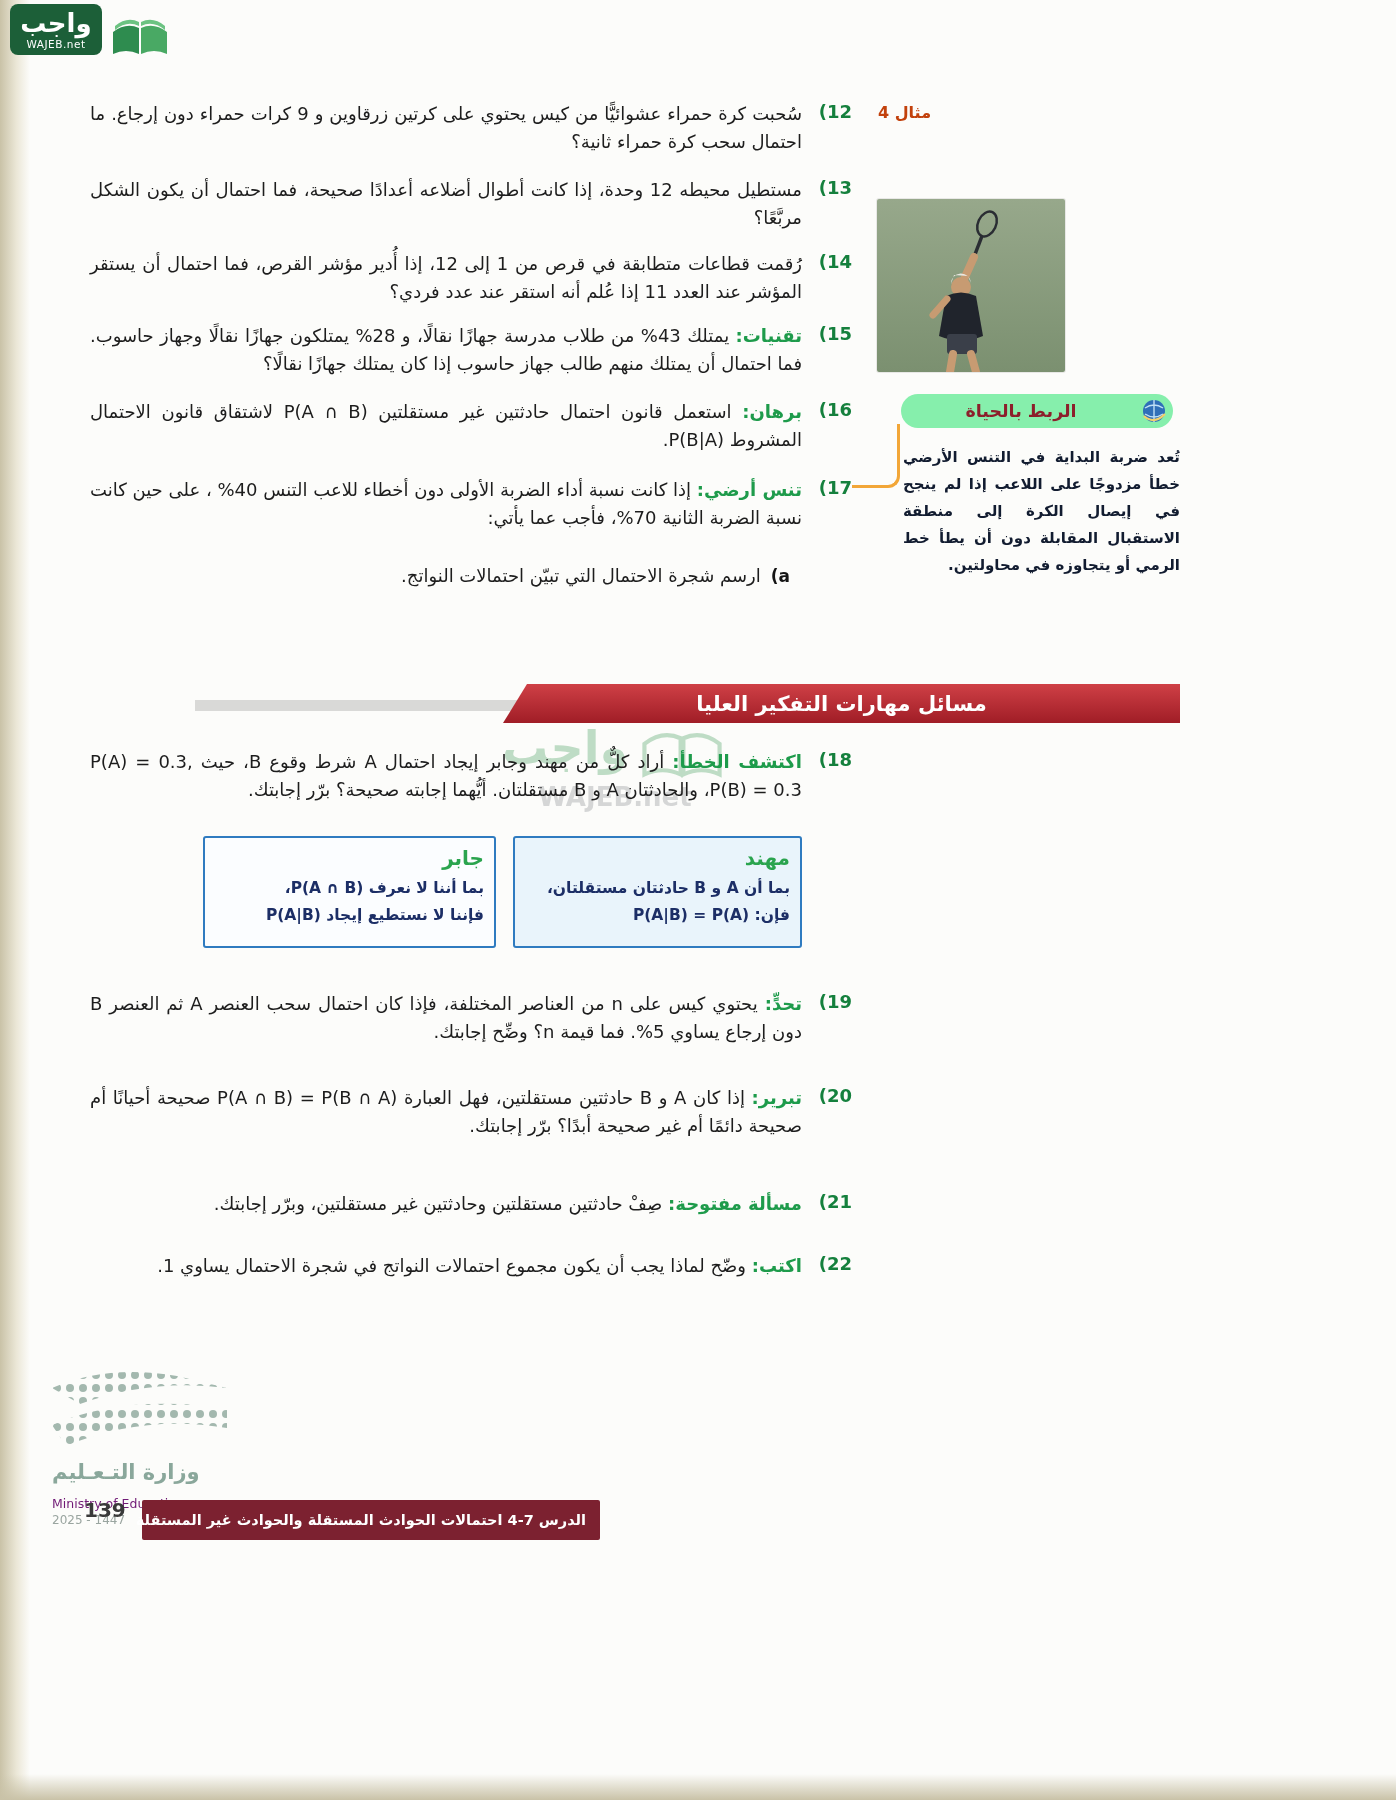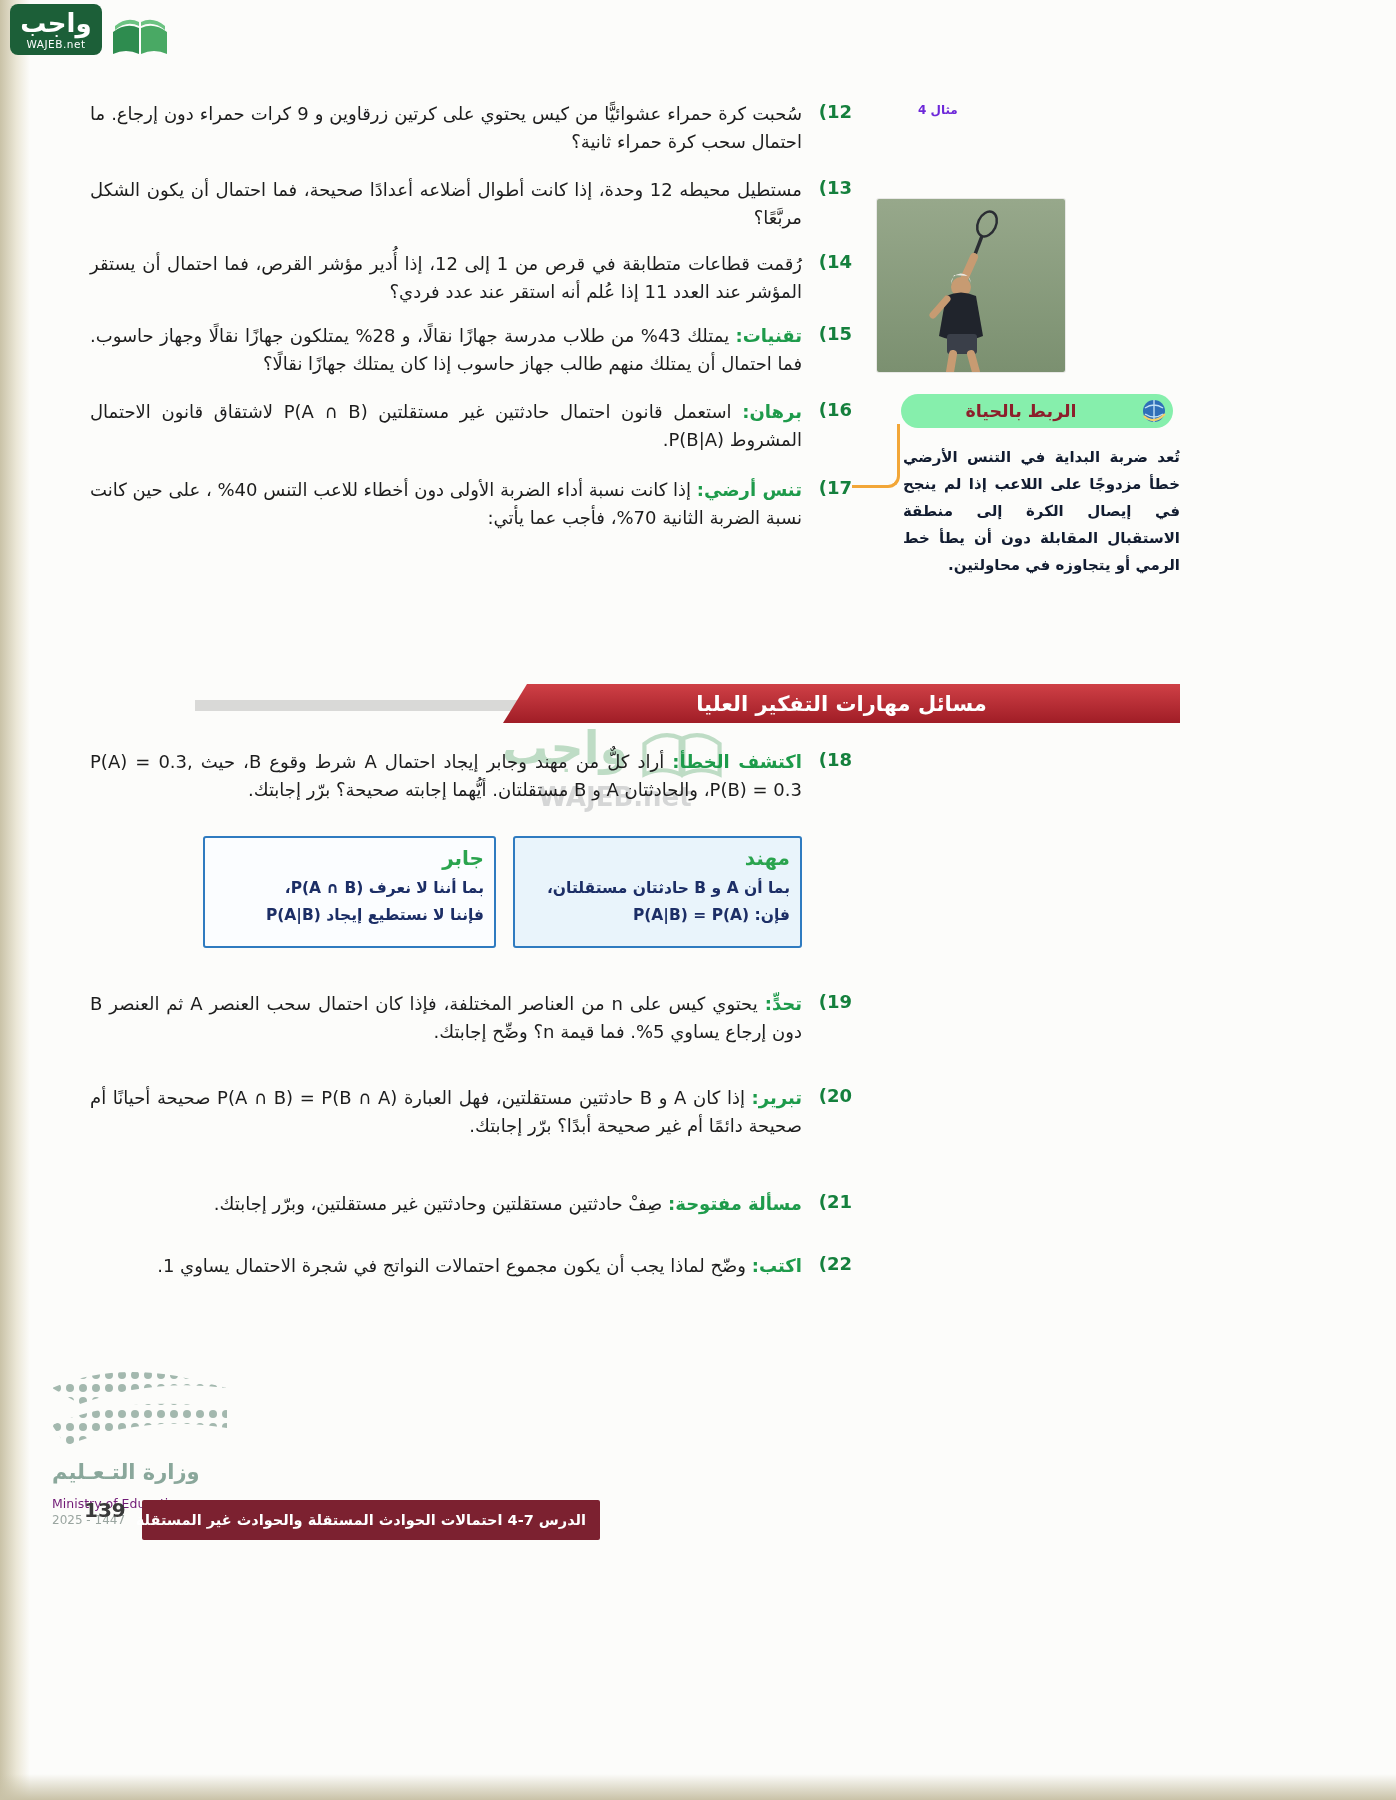--- a/index.html
+++ b/index.html
@@ -28,21 +28,21 @@
   .main { left:90px; top:0; width:762px; height:100%; z-index:2; position:absolute; }
   .ex { position:absolute; right:0; left:0; }
   .ex .num { position:absolute; right:0; top:1px; font-weight:bold; font-size:18px; color:#15803d; direction:ltr; }
   .ex .txt { margin-right:50px; font-size:18px; line-height:28px; color:#1d1d1d; text-align:justify; }
   .label { color:#1e9b4b; font-weight:bold; }
   .sub { position:absolute; right:62px; left:0; }
   .sub .slet { font-weight:bold; direction:ltr; display:inline-block; margin-left:10px; color:#141414; font-size:17px; }
   .sub .stxt { font-size:18px; line-height:28px; color:#1d1d1d; }
 
   
-  .example-label { left:878px; top:103px; color:#6d28d9; font-weight:bold; font-size:12px; z-index:2;margin-left:40px; }
+  .example-label { left:878px; top:103px; color:#c2410c; font-weight:bold; font-size:16px; z-index:2; }
   .photo { left:877px; top:199px; width:188px; height:173px; border-radius:2px; overflow:hidden; z-index:2;
     box-shadow:0 0 0 1px rgba(0,0,0,.08); }
   .life-banner { left:901px; top:394px; width:272px; height:34px; background:#86efac; border-radius:17px;
     z-index:3; display:flex; align-items:center; }
   .life-banner .lb-title { flex:1; text-align:center; color:#8c1f2b; font-weight:bold; font-size:17.5px; }
   .life-banner .lb-globe { margin-right:6px; width:26px; height:26px; }
   .connector { left:852px; top:424px; width:48px; height:64px; z-index:1;
     border-left:none; border-right:3px solid #f2a637; border-bottom:3px solid #f2a637; border-bottom-right-radius:12px; }
   .life-body { left:903px; top:444px; width:277px; font-size:15px; font-weight:bold; line-height:27px;
     color:#121c30; text-align:justify; z-index:2; }
@@ -176,20 +176,23 @@
   <div class="ex" style="top:398px;">
     <span class="num" dir="ltr">(16</span>
     <p class="txt"><span class="label">برهان:</span> <span>استعمل قانون احتمال حادثتين غير مستقلتين P(A ∩ B) لاشتقاق قانون الاحتمال المشروط P(B|A).</span></p>
   </div>
 
   <div class="ex" style="top:476px;">
     <span class="num" dir="ltr">(17</span>
     <p class="txt"><span class="label">تنس أرضي:</span> <span>إذا كانت نسبة أداء الضربة الأولى دون أخطاء للاعب التنس 40% ، على حين كانت نسبة الضربة الثانية 70%، فأجب عما يأتي:</span></p>
   </div>
 
+  <div class="sub" style="top:562px;">
+    <span class="slet" dir="ltr">(a</span><span class="stxt">ارسم شجرة الاحتمال التي تبيّن احتمالات النواتج.</span>
+  </div>
 
 
   <div class="ex" style="top:748px;">
     <span class="num" dir="ltr">(18</span>
     <p class="txt"><span class="label">اكتشف الخطأ:</span> <span>أراد كلٌّ من مهند وجابر إيجاد احتمال A شرط وقوع B، حيث P(A) = 0.3, P(B) = 0.3، والحادثتان A و B مستقلتان. أيُّهما إجابته صحيحة؟ برّر إجابتك.</span></p>
   </div>
 
   <div class="ex" style="top:990px;">
     <span class="num" dir="ltr">(19</span>
     <p class="txt"><span class="label">تحدٍّ:</span> <span>يحتوي كيس على n من العناصر المختلفة، فإذا كان احتمال سحب العنصر A ثم العنصر B دون إرجاع يساوي 5%. فما قيمة n؟ وضِّح إجابتك.</span></p>

